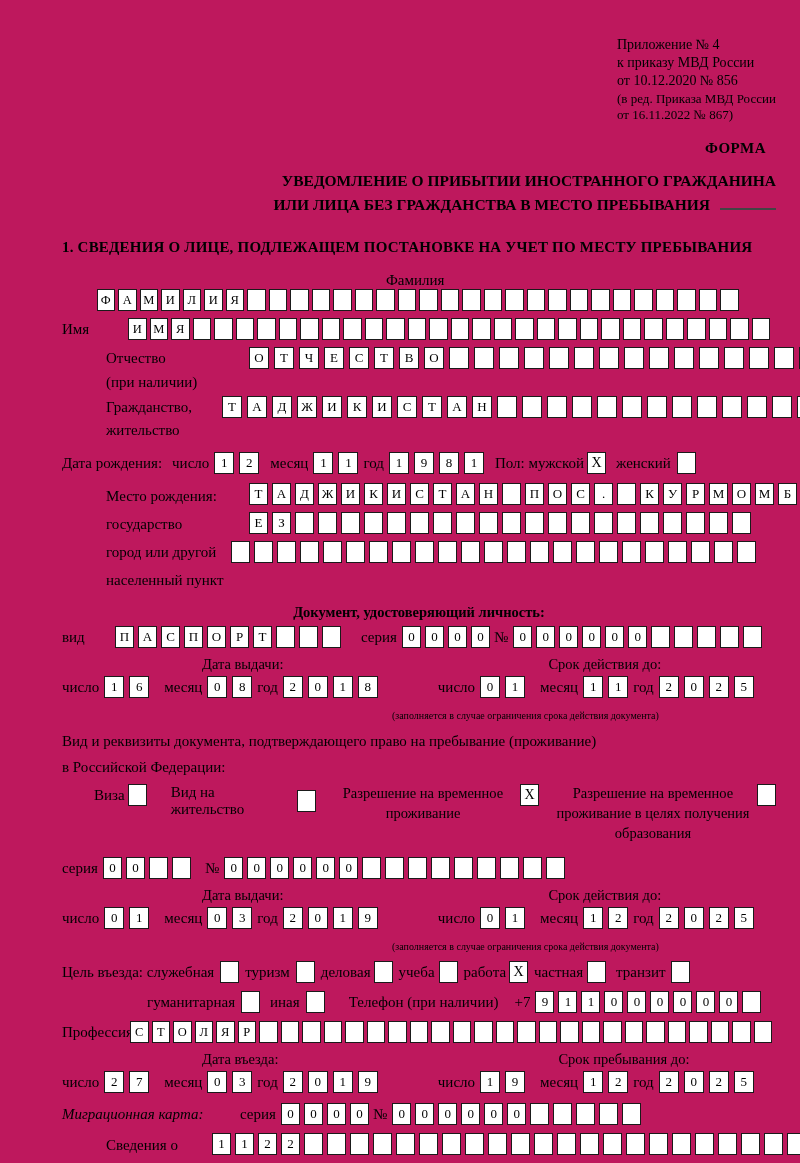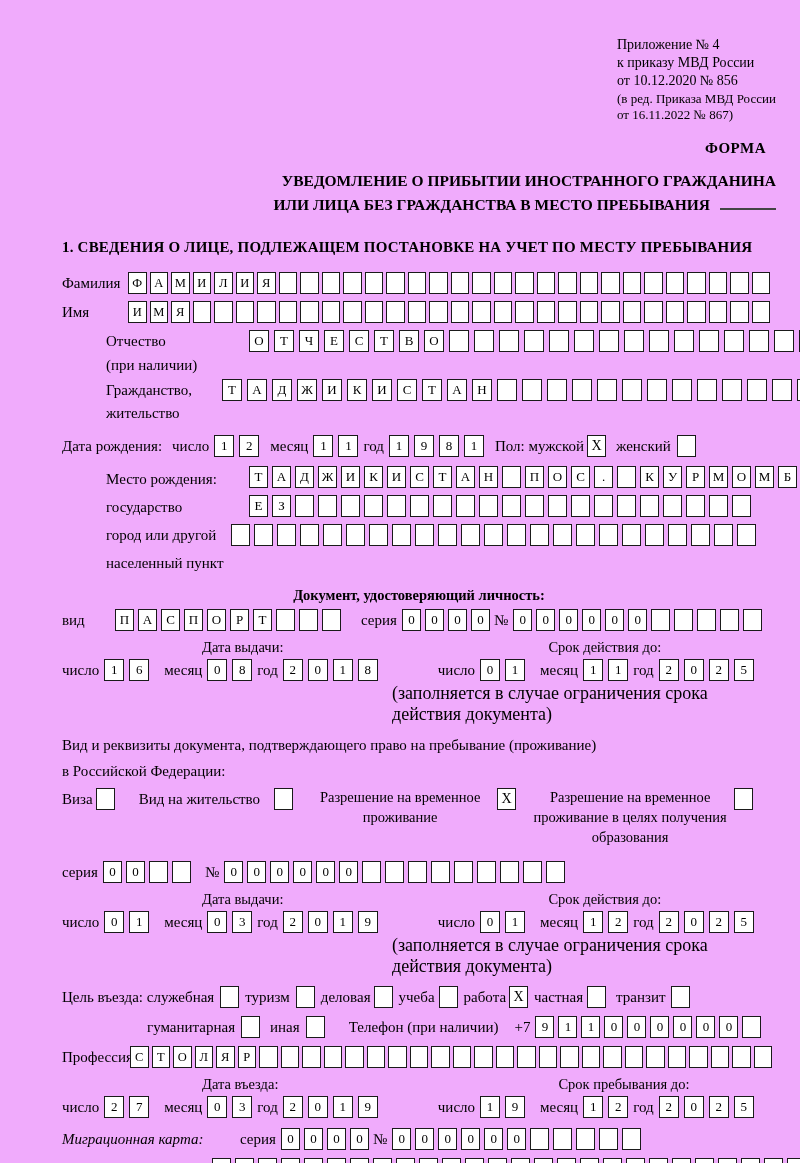--- a/index.html
+++ b/index.html
@@ -1,17 +1,17 @@
 <!DOCTYPE html>
 <html lang="ru"><head>
 <meta charset="utf-8">
 <style>
   html,body{margin:0;padding:0;background:#888;}
   .page{
-    width:800px;height:1163px;background:#f0abfc;color:#000;
+    width:800px;height:1163px;background:#be185d;color:#000;
     font-family:"Liberation Serif","DejaVu Serif",serif;
     font-size:15px;position:relative;overflow:hidden;
     box-sizing:border-box;padding:36px 24px 16px 62px;
   }
   
   .appendix{margin-left:555px;line-height:1.3;font-size:14px;}
   .appendix .small{font-size:13px;}
   .forma{text-align:right;padding-right:10px;font-weight:bold;font-size:15px;margin-top:16px;letter-spacing:.5px;}
   .title{ text-align:right;font-weight:bold;font-size:15.5px;line-height:1.55;margin-top:12px;}
   .title-underline{display:inline-block;width:56px;border-bottom:2px solid #444;margin-left:10px;vertical-align:baseline;}
@@ -32,21 +32,21 @@
   .c-m{width:19px;height:22px;margin-right:4px;}
   .c-l{width:20px;height:22px;margin-right:5px;}
   .checkbox{
     display:inline-flex;align-items:center;justify-content:center;
     width:19px;height:22px;border:1.5px solid #1a1a1a;box-sizing:border-box;
     font-size:14px;margin-left:6px;flex:0 0 auto;background:#fff;
   }
   .gap6{margin-left:6px;} .gap10{margin-left:10px;} .gap16{margin-left:16px;} .gap24{margin-left:24px;}
   .doc-heading{text-align:center;font-weight:bold;margin-top:10px;font-size:14.5px;}
   .date-heads{display:flex;margin-top:8px;font-size:14.5px;}
-  .note{font-size:18px;margin-top:2px;}
+  .note{font-size:10px;margin-top:12px;}
   .note-right{margin-left:330px;}
   .multi-label{text-align:center;line-height:1.35;font-size:14.5px;}
   .w185{width:182px;} .w200{width:196px;}
   .dlbl{margin-right:5px;}
   .grp{display:flex;align-items:center;}
 </style>
 </head>
 <body>
 
 <div class="page">
@@ -63,21 +63,21 @@
 
   <div class="title">
     <div>УВЕДОМЛЕНИЕ О ПРИБЫТИИ ИНОСТРАННОГО ГРАЖДАНИНА</div>
     <div>
       <span>ИЛИ ЛИЦА БЕЗ ГРАЖДАНСТВА В МЕСТО ПРЕБЫВАНИЯ</span><span class="title-underline"></span>
     </div>
   </div>
 
   <div class="sec-heading">1. СВЕДЕНИЯ О ЛИЦЕ, ПОДЛЕЖАЩЕМ ПОСТАНОВКЕ НА УЧЕТ ПО МЕСТУ ПРЕБЫВАНИЯ</div>
 
-  <div class="row" style="margin-top:16px;">
+  <div class="row" style="margin-top:16px;flex-direction:column;">
     <span class="lbl" style="width:66px;">Фамилия</span>
     <span class="cells">
         <span class="cell c-s">Ф</span>
         <span class="cell c-s">А</span>
         <span class="cell c-s">М</span>
         <span class="cell c-s">И</span>
         <span class="cell c-s">Л</span>
         <span class="cell c-s">И</span>
         <span class="cell c-s">Я</span>
         <span class="cell c-s"></span>
@@ -397,21 +397,21 @@
         <span class="cell c-l">5</span>
       </span>
   </div>
   <div class="note note-right">(заполняется в случае ограничения срока действия документа)</div>
 
   <div style="margin-top:8px;line-height:1.7;">
     <div>Вид и реквизиты документа, подтверждающего право на пребывание (проживание)</div>
     <div>в Российской Федерации:</div>
   </div>
 
-  <div class="row top" style="margin-top:4px;">
+  <div class="row top" style="margin-top:4px;margin-left:32px;">
     <span class="grp">
       <span>Виза</span>
       <span class="checkbox" style="margin-left:3px;"></span>
     </span>
     <span class="grp gap24">
       <span>Вид на жительство</span>
       <span class="checkbox" style="margin-left:14px;"></span>
     </span>
     <span class="grp gap16" style="align-items:flex-start;">
       <span class="multi-label w185">Разрешение на временное проживание</span>

